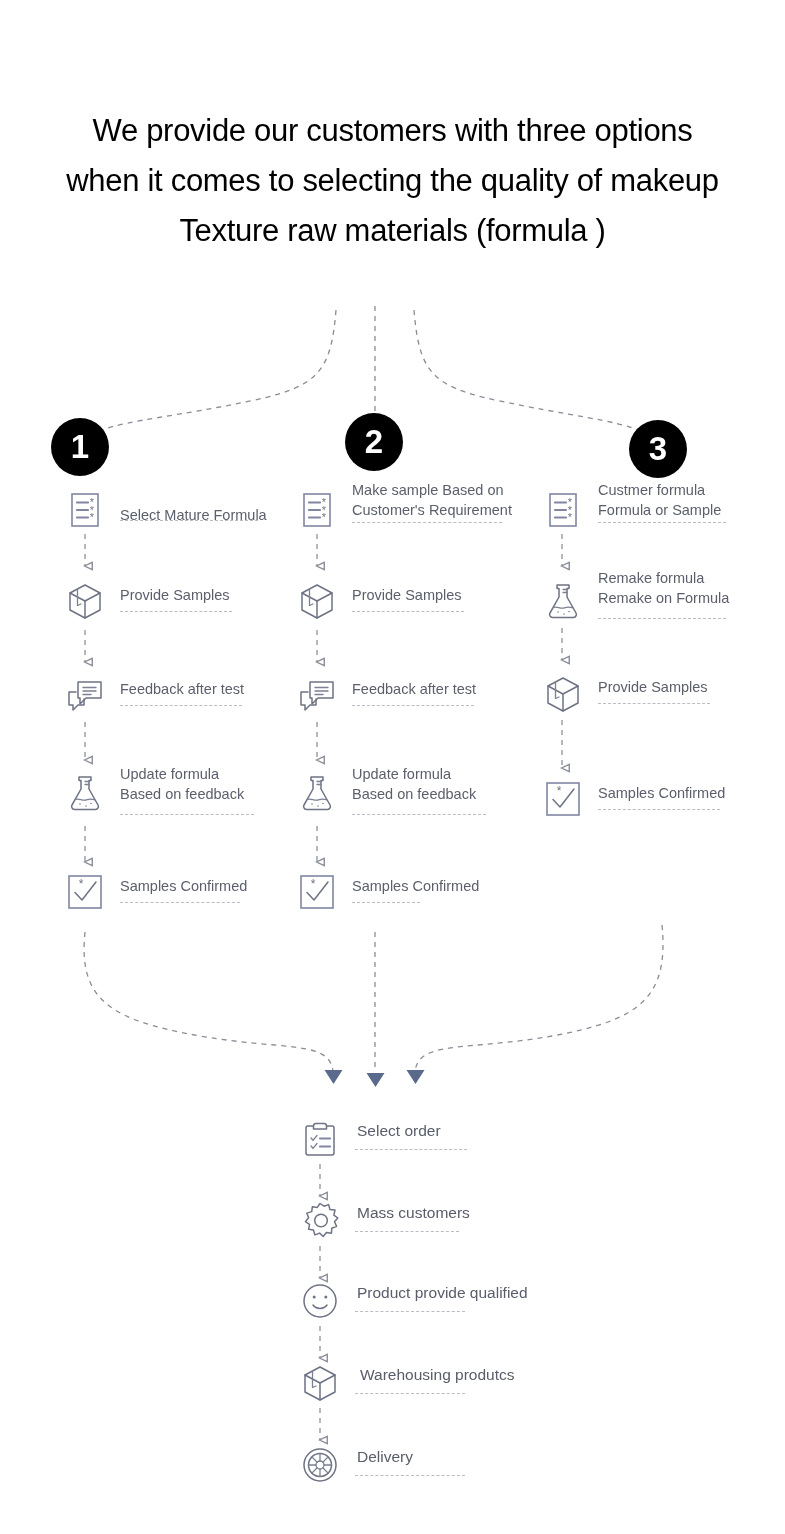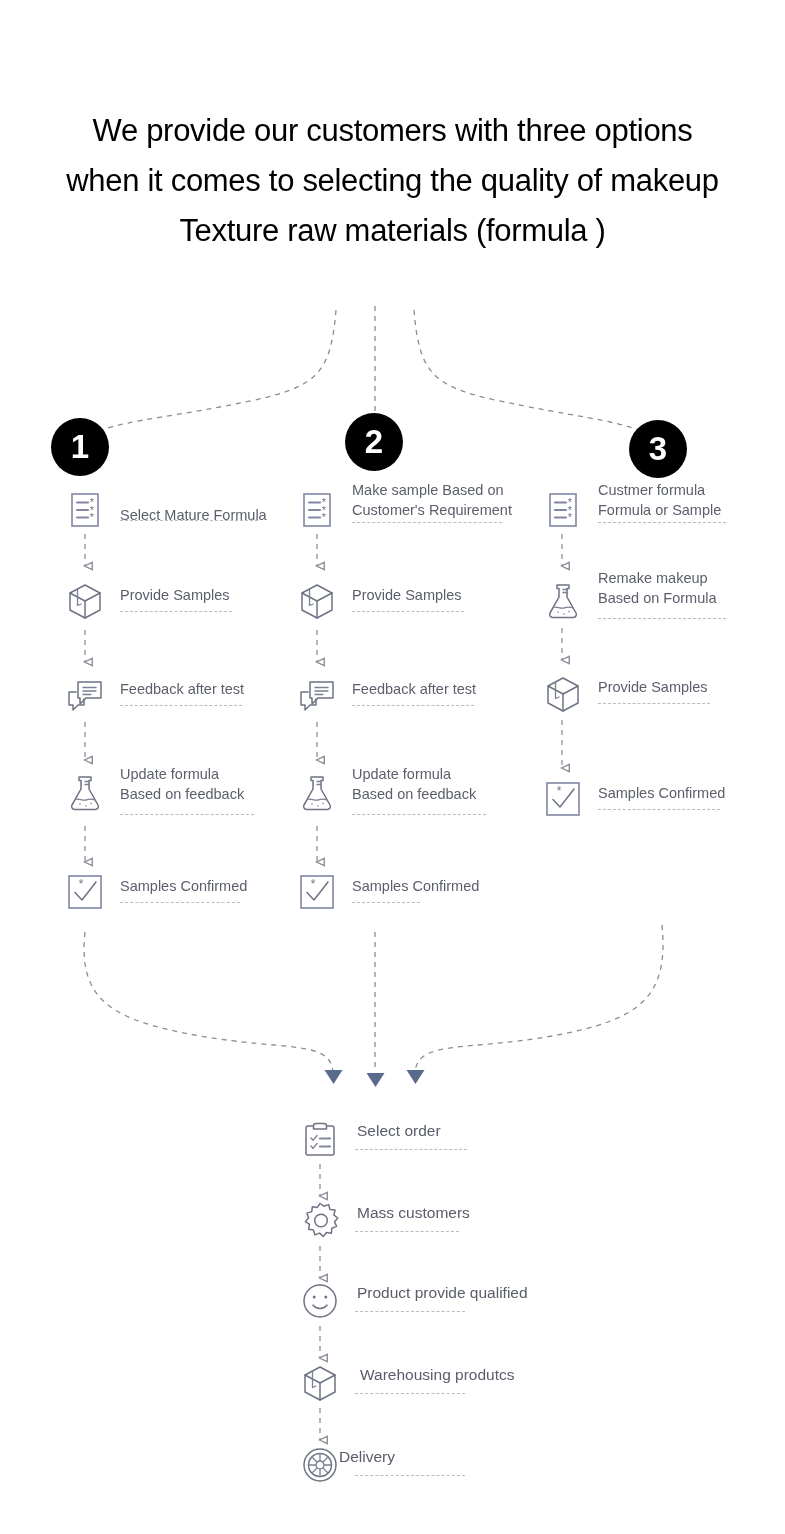--- a/index.html
+++ b/index.html
@@ -293,21 +293,21 @@
       <svg viewBox="0 0 42 42">
         <path class="stroke" d="M15 5 L27 5 L27 8.5 L25 8.5 L25 17 L34 33 A3 3 0 0 1 31.5 37.5 L10.5 37.5 A3 3 0 0 1 8 33 L17 17 L17 8.5 L15 8.5 Z"></path>
         <path class="stroke-thin" d="M11.3 27.5 C 15 25.6, 18.5 29.5, 22.5 27.8 C 26 26.3, 28 27, 30.8 27.8"></path>
         <circle cx="16" cy="32" r="0.8" fill="#7b8092"></circle>
           <circle cx="22" cy="34" r="0.8" fill="#7b8092"></circle>
           <circle cx="27" cy="31.5" r="0.8" fill="#7b8092"></circle>
         <line class="stroke-thin" x1="21" y1="9.5" x2="25" y2="9.5"></line>
         <line class="stroke-thin" x1="21" y1="12.5" x2="25" y2="12.5"></line>
       </svg>
     </span>
-    <span class="lbl two" style="top:-6px;"><span>Remake makeup</span><br><span>Based on Formula</span></span>
+    <span class="lbl two" style="top:-6px;"><span>Remake formula</span><br><span>Remake on Formula</span></span>
     <span class="rule" style="top:44px;width:128px;"></span>
   </div>
   <div class="step" style="left:542px;top:673px;">
     <span class="ico">
       <svg viewBox="0 0 42 42">
         <path class="stroke" d="M21 5 L36 13 L36 30 L21 38 L6 30 L6 13 Z"></path>
         <path class="stroke" d="M6 13 L21 21 L36 13"></path>
           <path class="stroke" d="M21 21 L21 38"></path>
         <path class="stroke-thin" d="M13.5 9 L13.5 25.5 L17 24"></path>
       </svg>
@@ -390,17 +390,17 @@
           <line x1="21" y1="25" x2="21" y2="32.5"></line>
           <line x1="9.5" y1="21" x2="17" y2="21"></line>
           <line x1="25" y1="21" x2="32.5" y2="21"></line>
           <line x1="12.9" y1="12.9" x2="18.2" y2="18.2"></line>
           <line x1="23.8" y1="23.8" x2="29.1" y2="29.1"></line>
           <line x1="29.1" y1="12.9" x2="23.8" y2="18.2"></line>
           <line x1="18.2" y1="23.8" x2="12.9" y2="29.1"></line>
         </g>
       </svg>
     </span>
-    <span class="lbl" style="left:40px;top:3px;">Delivery</span>
+    <span class="lbl" style="left:58px;top:3px;">Delivery</span>
     <span class="rule" style="left:56px;top:31px;width:110px;"></span>
   </div>
 
 </div>
 
 </body></html>

